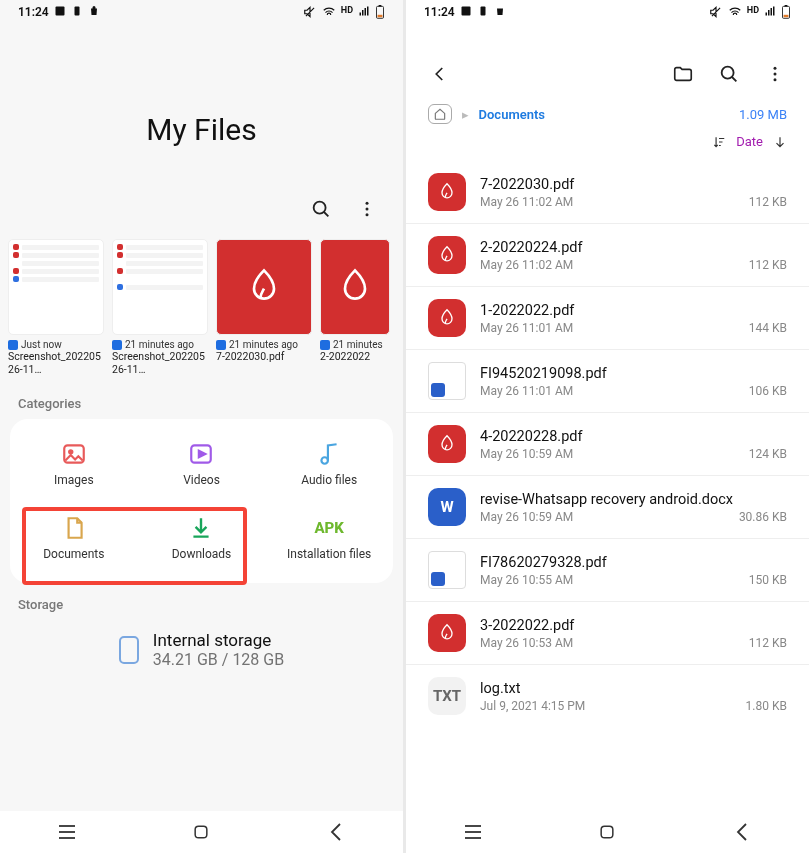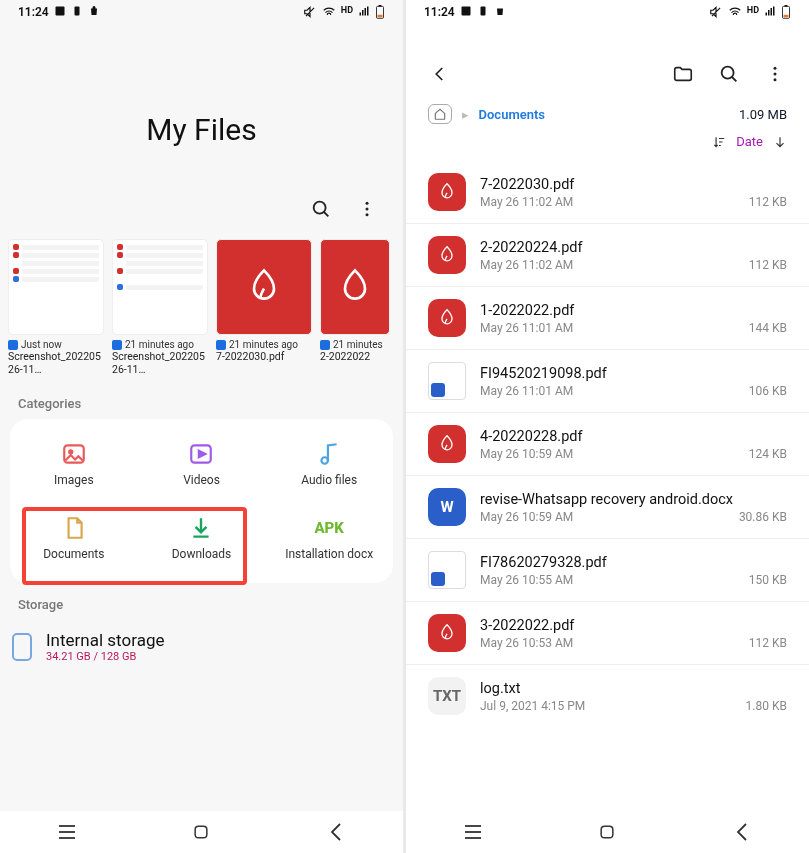--- a/index.html
+++ b/index.html
@@ -37,37 +37,37 @@
   .recent-time .sq { width: 10px; height: 10px; background: #1e6de0; border-radius: 2px; flex-shrink: 0; }
   .recent-name { font-size: 10.5px; color: #222; line-height: 1.25; word-break: break-all; overflow: hidden; max-height: 26px; }
 
   .categories-card { margin: 0 10px 14px; background: #fff; border-radius: 18px; padding: 12px 0 14px; }
   .cat-grid { display: grid; grid-template-columns: repeat(3, 1fr); row-gap: 10px; position: relative; }
   .cat-item { display: flex; flex-direction: column; align-items: center; gap: 6px; padding: 10px 0 8px; }
   .cat-icon { width: 26px; height: 26px; display: flex; align-items: center; justify-content: center; }
   .cat-label { font-size: 12px; color: #333; }
   .highlight-box { position: absolute; border: 4px solid #f44336; border-radius: 4px; pointer-events: none; }
 
-  .storage-row { display: flex; align-items: center; gap: 14px; padding: 10px 12px 6px; }
+  .storage-row { display: flex; align-items: center; gap: 14px; padding: 10px 19px 6px; justify-content: center; }
   .storage-icon { width: 20px; height: 28px; border: 2px solid #7aa7e0; border-radius: 5px; }
   .storage-text h3 { font-size: 17px; font-weight: 400; color: #111; }
-  .storage-text p { font-size: 11px; color: #be185d; }
+  .storage-text p { font-size: 16px; color: #737373; }
 
   .nav-bar { position: absolute; bottom: 0; left: 0; right: 0; height: 42px; display: flex; justify-content: space-around; align-items: center; background: rgba(255,255,255,0.95); }
   .nav-btn { width: 24px; height: 24px; display: flex; align-items: center; justify-content: center; color: #333; }
 
   
   .r-toolbar { display: flex; justify-content: space-between; align-items: center; padding: 40px 22px 18px; }
   .r-toolbar-right { display: flex; gap: 22px; align-items: center; }
 
   .breadcrumb-row { display: flex; justify-content: space-between; align-items: center; padding: 0 22px 10px; font-size: 13px; }
   .breadcrumb { display: flex; align-items: center; gap: 10px; color: #888; }
   .breadcrumb .home-chip { border: 1.5px solid #aaa; border-radius: 6px; padding: 2px 4px; display: flex; align-items: center; }
   .breadcrumb .crumb { color: #1e7be0; font-weight: 600; }
-  .dir-size { color: #0f172a; font-size: 13px; }
+  .dir-size { color: #3b82f6; font-size: 13px; }
 
   .sort-row { display: flex; justify-content: flex-end; align-items: center; gap: 10px; padding: 0 22px 12px; font-size: 13px; color: #a21caf; }
 
   .file-list { flex: 1; overflow: hidden; }
   .file-row { display: flex; align-items: center; gap: 14px; padding: 12px 22px; border-bottom: 1px solid #eee; }
   .file-row:last-child { border-bottom: none; }
   .file-icon { width: 38px; height: 38px; border-radius: 10px; flex-shrink: 0; display: flex; align-items: center; justify-content: center; font-size: 15px; font-weight: 700; color: #666; }
   .file-icon.pdf { background: #d22f2f; }
   .file-icon.pdf svg { width: 20px; height: 20px; }
   .file-icon.doc { background: #fff; border: 1px solid #ddd; position: relative; border-radius: 4px; }
@@ -275,21 +275,21 @@
             <svg width="26" height="26" viewBox="0 0 24 24" fill="none" stroke="#18a55a" stroke-width="2.2">
               <path d="M12 3v13M7 11l5 5 5-5M5 20h14"></path>
             </svg>
           </div>
         <span class="cat-label">Downloads</span>
       </div>
       <div class="cat-item">
         <div class="cat-icon">
             <span style="color:#6eb82e;font-weight:800;font-size:15px;">APK</span>
           </div>
-        <span class="cat-label">Installation docx</span>
+        <span class="cat-label">Installation files</span>
       </div>
       <div class="highlight-box" style="left:12px; top:76px; width:225px; height:78px;"></div>
     </div>
   </div>
 
   <div class="section-title">Storage</div>
   <div class="storage-row">
     <div class="storage-icon"></div>
     <div class="storage-text">
       <h3>Internal storage</h3>

